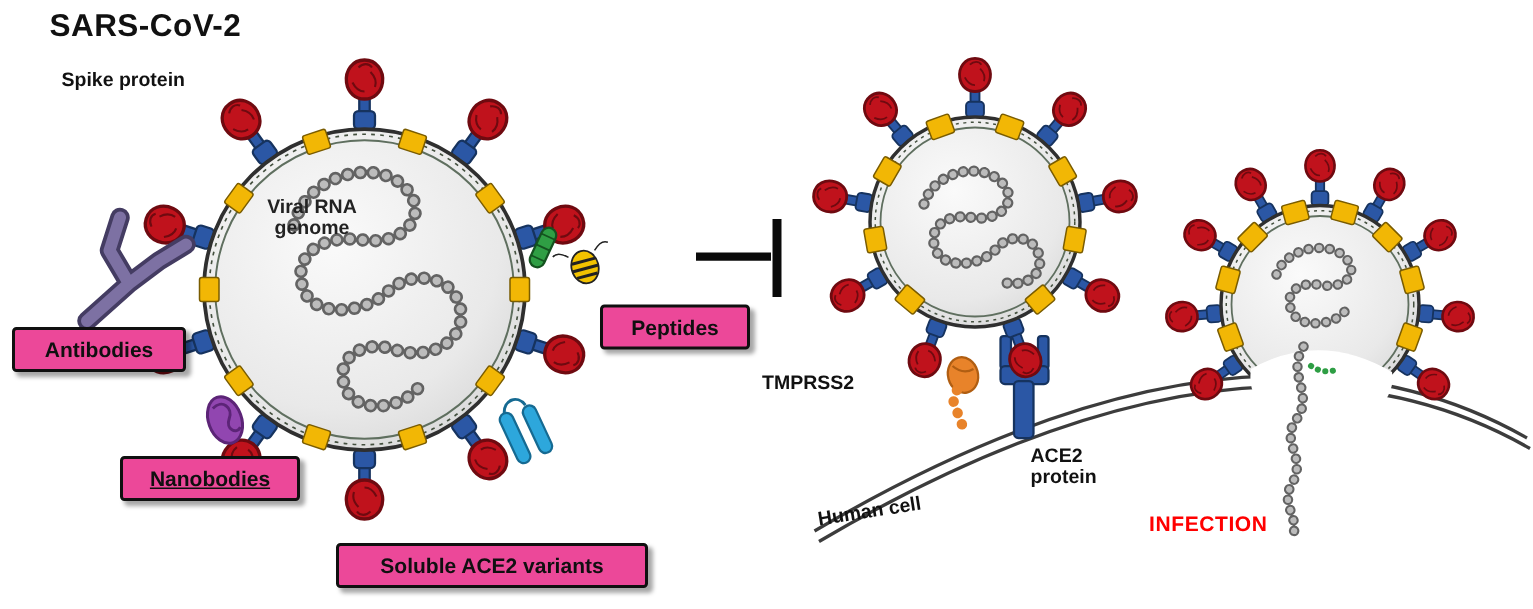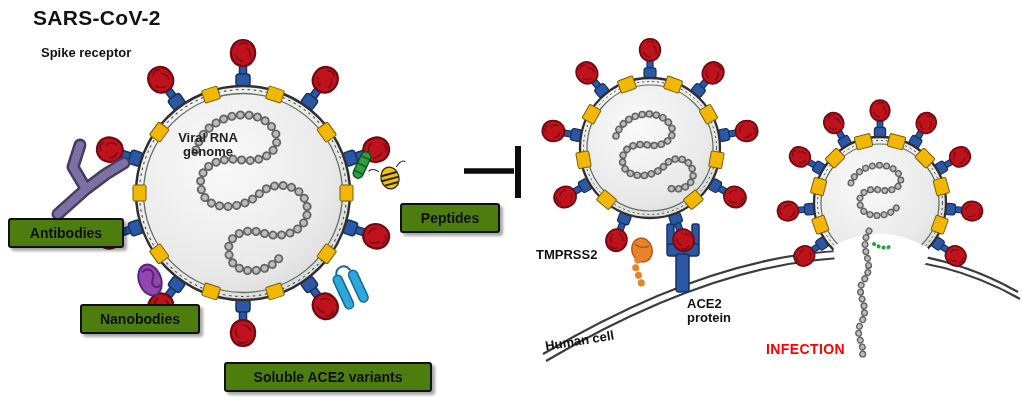--- a/index.html
+++ b/index.html
@@ -6,32 +6,32 @@
   .canvas{
     position:relative;width:1022px;height:406px;background:#ffffff;overflow:hidden;
     font-family:"Liberation Sans",sans-serif;
     border-radius:16px;
   }
   .canvas svg{position:absolute;left:0;top:0;}
   .lbl{position:absolute;color:#111;font-weight:bold;line-height:1.1;}
   .t-title{left:33px;top:6px;font-size:21px;letter-spacing:.3px;}
   .t-spike{left:41px;top:46px;font-size:13px;}
   .t-rna{left:164px;top:108px;width:88px;text-align:center;font-size:13px;color:#222;margin-top:23px;}
-  .t-tmprss2{left:536px;top:248px;font-size:13px;}
+  .t-tmprss2{left:508px;top:248px;font-size:13px;}
   .t-ace2{left:687px;top:274px;font-size:13px;margin-top:23px;}
   .t-humancell{left:545px;top:334px;font-size:13px;transform:rotate(-9deg);}
   .t-infection{left:724px;top:342px;font-size:14px;color:#ff0000;letter-spacing:.4px;margin-left:42px;}
   .ybox{
-    position:absolute;height:26px;background:#4d7c0f;border:2px solid #101010;border-radius:3px;
+    position:absolute;height:26px;background:#ec4899;border:2px solid #101010;border-radius:3px;
     display:flex;align-items:center;justify-content:center;
     font-weight:bold;font-size:14px;color:#101010;box-shadow:3px 3px 3px rgba(0,0,0,.35);
     padding:0 4px;white-space:nowrap;
   }
   .b-antibodies{left:8px;top:218px;width:104px;}
-  .b-nanobodies{left:80px;top:304px;width:108px;}
+  .b-nanobodies{left:80px;top:304px;width:108px;text-decoration:underline;}
   .b-soluble{left:224px;top:362px;width:196px;}
   .b-miniproteins{left:374px;top:296px;width:114px;}
   .b-peptides{left:400px;top:203px;width:88px;}
 </style>
 </head>
 <body>
 
 <div class="canvas">
 
 <svg width="1022" height="406" viewBox="0 0 1022 406">
@@ -188,21 +188,21 @@
     <path d="M -5,-8 H 5 M -5,0 H 5 M -5,8 H 5" stroke="#14521f" stroke-width="1.2"></path>
   </g>
   <g transform="translate(390,178) rotate(-15)">
     <ellipse rx="9" ry="11" fill="#f2c200" stroke="#222222" stroke-width="1.2"></ellipse>
     <path d="M -8,-4 H 8 M -9,1 H 9 M -7,6 H 7" stroke="#222222" stroke-width="2"></path>
     <path d="M -9,-9 q -6,-6 -10,-3 M 9,-9 q 6,-6 10,-3" stroke="#222222" stroke-width="1" fill="none"></path>
   </g>
 </svg>
 
   <div class="lbl t-title">SARS-CoV-2</div>
-  <div class="lbl t-spike">Spike receptor</div>
+  <div class="lbl t-spike">Spike protein</div>
 
   <div class="lbl t-rna">
     <span style="display:block">Viral RNA</span>
     <span style="display:block">genome</span>
   </div>
 
   <div class="ybox b-antibodies">Antibodies</div>
   <div class="ybox b-nanobodies">Nanobodies</div>
   <div class="ybox b-soluble">Soluble ACE2 variants</div>
   <div class="ybox b-peptides">Peptides</div>

